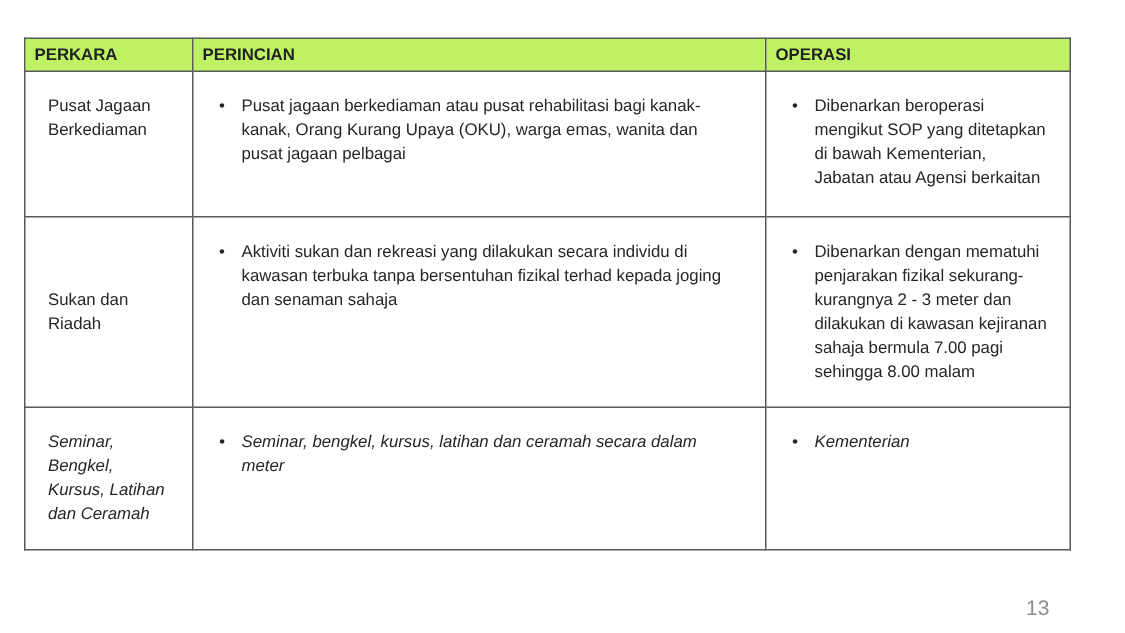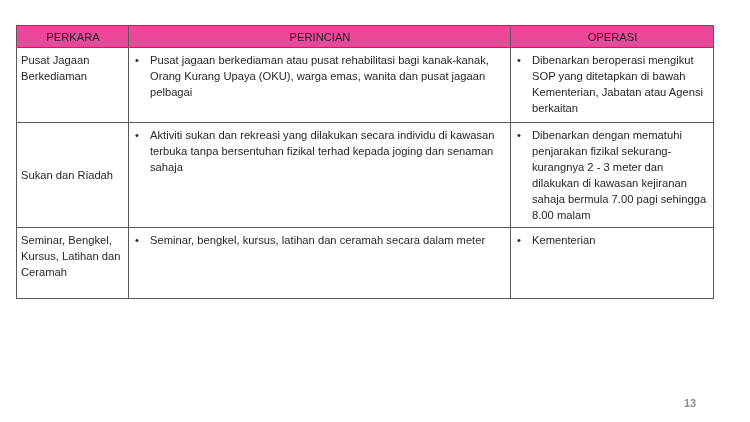--- a/index.html
+++ b/index.html
@@ -6,40 +6,40 @@
   body {
     width: 750px; height: 422px; background: #ffffff; position: relative; overflow: hidden;
     font-family: "Liberation Sans", "DejaVu Sans", sans-serif; color: #262626;
   }
   .tbl {
     position: absolute; left: 16px; top: 25px; width: 697px;
     border-collapse: collapse; table-layout: fixed;
     font-size: 11.2px; line-height: 16px;
   }
   .tbl td, .tbl th {
-    border: 1px solid #595959; vertical-align: top; padding: 4px;
+    border: 1px solid #595959; vertical-align: top; padding: 15px;
   }
   .tbl th {
-    background: #ec4899; text-align: center; font-weight: normal; height: 22px;
+    background: #bef264; text-align: left; font-weight: bold; height: 22px;
     padding: 3px 5px 0 6px; box-sizing: border-box; color: #222;
   }
   .c1 { width: 112px; }
   .c2 { width: 382px; }
   .c3 { width: 203px; }
   .cell-perkara { padding: 3px 5px 0 6px; }
   .bullet-cell { padding: 3px 5px 0 6px; }
   .bul { display: flex; }
   .bul .dot { width: 17px; flex: 0 0 17px; padding-left: 2px; box-sizing: border-box; }
   .bul .txt { flex: 1; }
   .r1 td { height: 66px; }
   .r2 td { height: 96px; }
-  .r3 td { height: 62px; }
+  .r3 td { height: 62px; font-style: italic; }
   .vmid { vertical-align: middle !important; margin-top: 29px; }
   .pagenum {
-    position: absolute; left: 684px; top: 397px; font-size: 11px; color: #8c8c8c; font-weight: bold;
+    position: absolute; left: 684px; top: 397px; font-size: 14px; color: #8c8c8c;
   }
 </style>
 </head>
 <body>
 
 <table class="tbl">
   <colgroup>
       <col class="c1">
       <col class="c2">
       <col class="c3">

